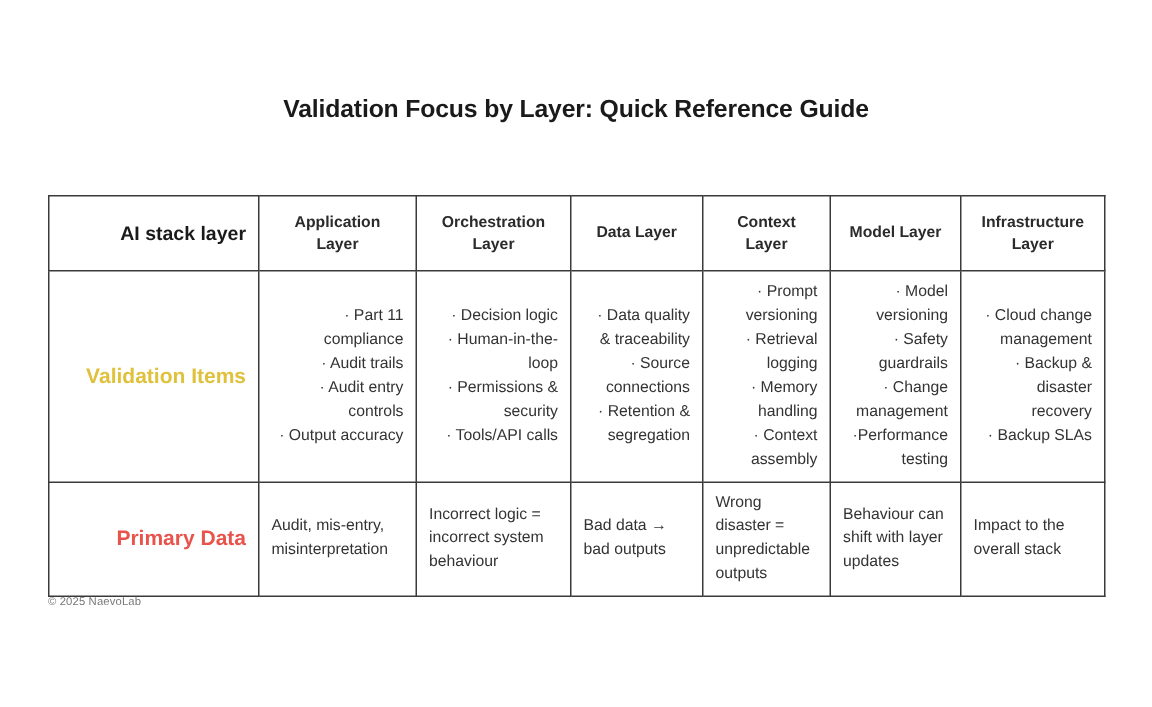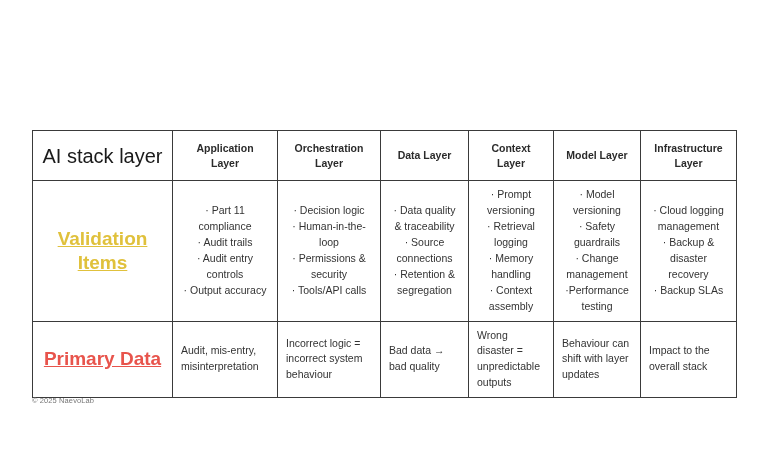--- a/index.html
+++ b/index.html
@@ -63,54 +63,53 @@
   col.c2 { width: 103px; }
   col.c3 { width: 88px; }
   col.c4 { width: 85px; }
   col.c5 { width: 87px; }
   col.c6 { width: 96px; }
 
   
   tr.header-row td { height: 50px; }
 
   .hdr-main {
-    font-size: 20px;
-    font-weight: normal;
-    text-align: center;
+    font-size: 13px;
+    font-weight: bold;
+    text-align: right;
     color: #1a1a1a;
     line-height: 1.2;
   }
   .hdr-col {
     font-size: 10.5px;
     font-weight: bold;
     text-align: center;
     color: #2b2b2b;
     line-height: 1.35;
   }
 
   
   .rowlabel {
-    font-size: 19px;
-    font-weight: bold;
-    text-align: center;
+    font-size: 14px;
+    font-weight: bold;
+    text-align: right;
     line-height: 1.25;
-    text-decoration: underline;
   }
   .rowlabel.validation { color: #E0C13C; }
   .rowlabel.risk { color: #E8544C; }
 
   
   tr.items-row td { height: 125px; }
   tr.risk-row td { height: 73px; }
 
   .bullets {
     font-size: 10.5px;
     line-height: 1.52;
     color: #333333;
-    text-align: center;
+    text-align: right;
   }
   .bullets div { white-space: normal; }
 
   .risk-text {
     font-size: 10.5px;
     line-height: 1.5;
     color: #333333;
     text-align: left;
   }
 
@@ -121,20 +120,21 @@
     font-size: 7.5px;
     color: #777777;
     letter-spacing: 0.1px;
   }
 </style>
 </head>
 <body>
 
 <div class="page">
 
+  <div class="title">Validation Focus by Layer: Quick Reference Guide</div>
 
   <div class="table-wrap">
     <table class="matrix">
       <colgroup>
         <col class="c0">
           <col class="c1">
           <col class="c2">
           <col class="c3">
           <col class="c4">
           <col class="c5">
@@ -203,39 +203,39 @@
           <td>
             <div class="bullets">
                 <div>· Model versioning</div>
                 <div>· Safety guardrails</div>
                 <div>· Change management</div>
                 <div>·Performance testing</div>
               </div>
           </td>
           <td>
             <div class="bullets">
-                <div>· Cloud logging management</div>
+                <div>· Cloud change management</div>
                 <div>· Backup &amp; disaster recovery</div>
                 <div>· Backup SLAs</div>
               </div>
           </td>
         </tr>
 
         <tr class="risk-row">
           <td>
             <div class="rowlabel risk">Primary Data</div>
           </td>
           <td>
             <div class="risk-text">Audit, mis-entry, misinterpretation</div>
           </td>
           <td>
             <div class="risk-text">Incorrect logic = incorrect system behaviour</div>
           </td>
           <td>
-            <div class="risk-text">Bad data → bad quality</div>
+            <div class="risk-text">Bad data → bad outputs</div>
           </td>
           <td>
             <div class="risk-text">Wrong disaster = unpredictable outputs</div>
           </td>
           <td>
             <div class="risk-text">Behaviour can shift with layer updates</div>
           </td>
           <td>
             <div class="risk-text">Impact to the overall stack</div>
           </td>

